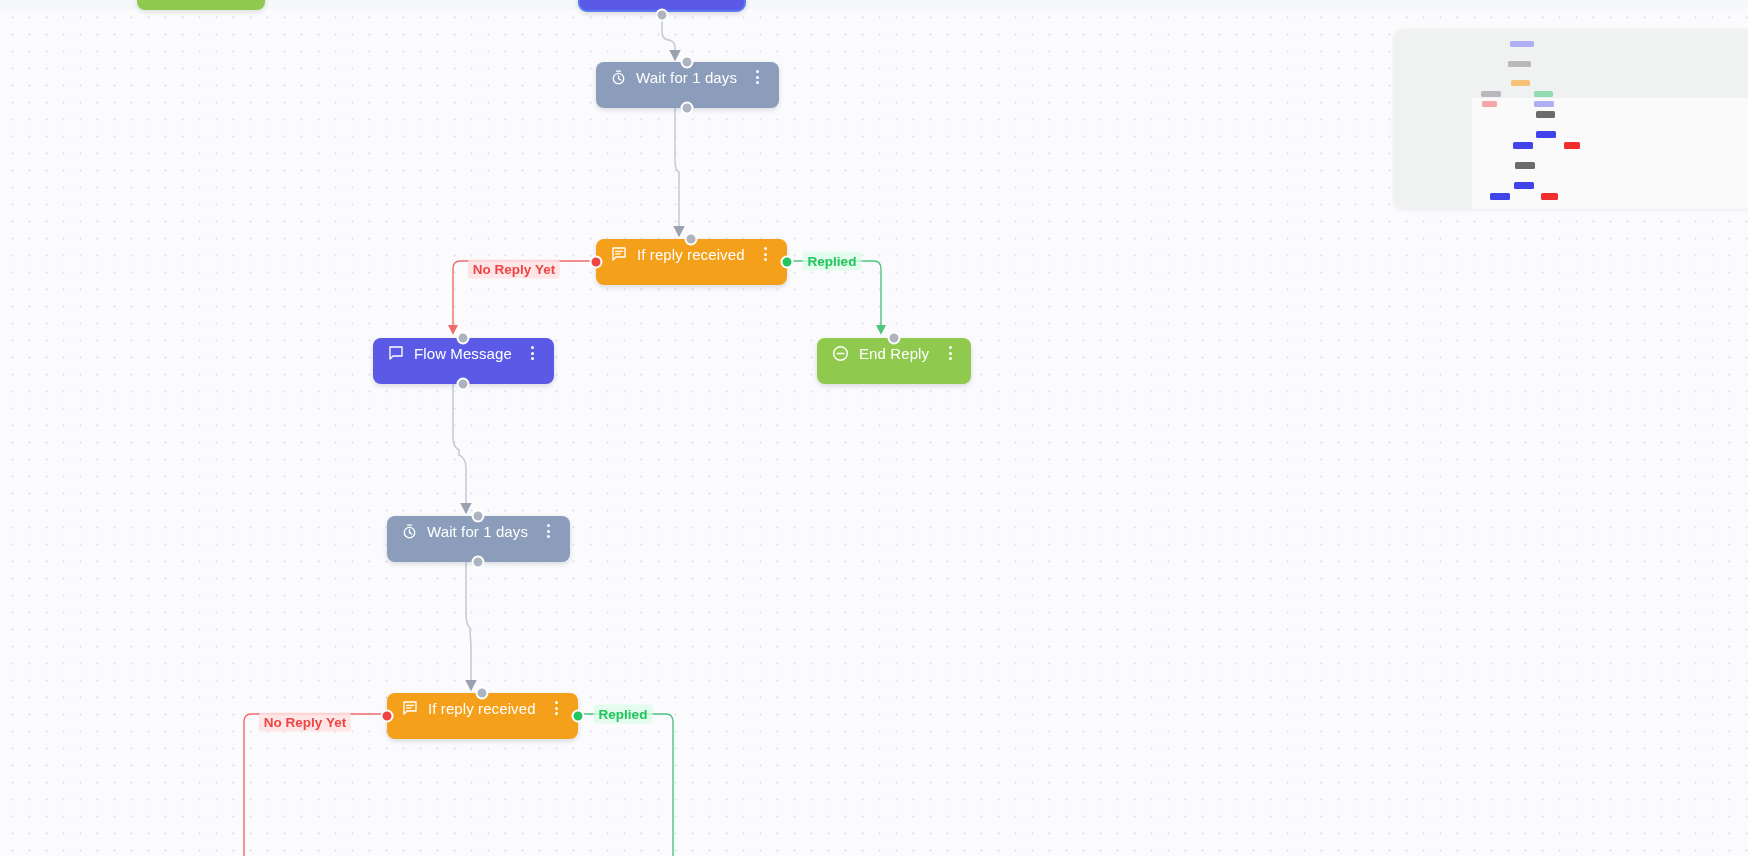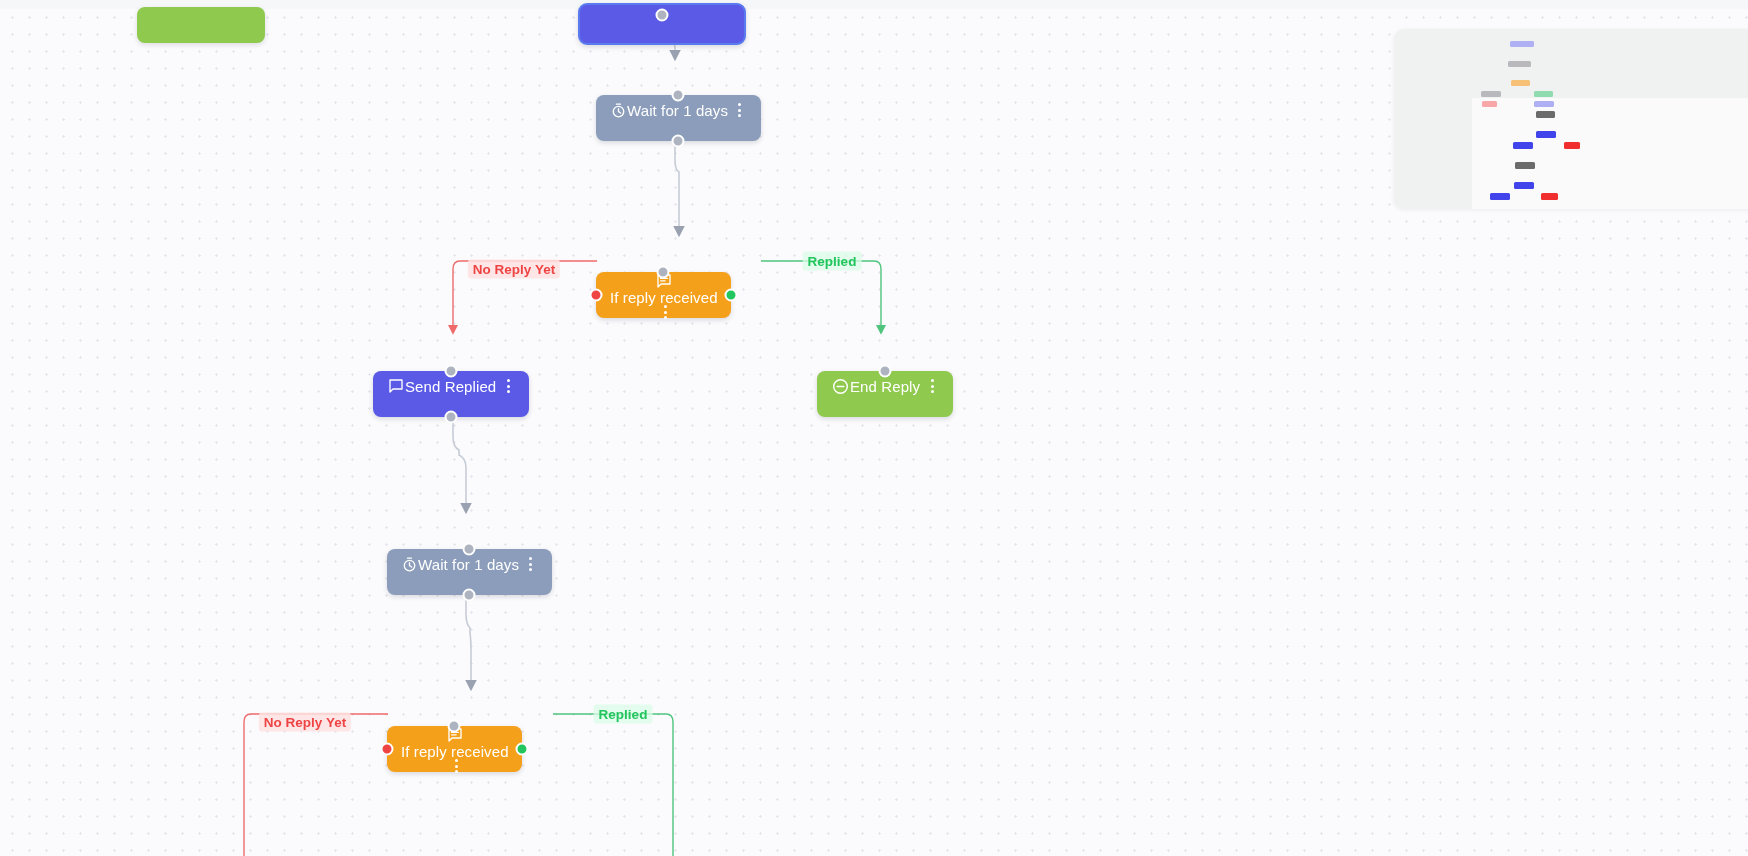--- a/index.html
+++ b/index.html
@@ -30,43 +30,43 @@
     position: absolute; left: 0; top: 0;
     width: 1748px; height: 856px;
     pointer-events: none;
   }
 
   
   .node {
     position: absolute;
     display: flex;
     align-items: center;
+    gap: 9px;
     height: 46px;
     padding: 0 13px 16px 14px;
     border-radius: 8px;
     color: #ffffff;
     font-size: 15px;
     letter-spacing: .1px;
     white-space: nowrap;
     box-shadow: 0 2px 5px rgba(40,45,70,.16);
     user-select: none;
     cursor: grab;
-    margin-top: 33px;
   }
   .node .label { font-size: 15px; line-height: 1; }
   .node .icon { display: flex; align-items: center; }
   .node .kebab {
     display: flex; flex-direction: column; gap: 2.5px;
     align-items: center; justify-content: center;
     width: 16px; height: 22px; margin-left: 4px; cursor: pointer;
   }
   .node .kebab i { width: 3px; height: 3px; border-radius: 50%; background: #fff; display:block; }
 
   .node.wait   { background: #8b9dba; }
-  .node.cond   { background: #f5a01b; flex-direction: column; }
+  .node.cond   { background: #f5a01b; }
   .node.msg    { background: #5a5ae6; }
   .node.end    { background: #8dc63f; background: #8fc94e; }
   .node.green-top { background: #8fc94e; }
 
   
   .handle {
     position: absolute;
     width: 13px; height: 13px; border-radius: 50%;
     background: #adb3bf; border: 2px solid #ffffff;
     cursor: crosshair;
@@ -206,21 +206,21 @@
     <span class="handle side-l red"></span>
     <span class="handle side-r green"></span>
   </div>
 
   <div class="node msg" style="left:373px; top:338px;">
     <span class="icon">
       <svg width="18" height="18" viewBox="0 0 24 24" fill="none" stroke="#ffffff" stroke-width="1.8" stroke-linecap="round" stroke-linejoin="round">
         <path d="M4 4h16v12H8l-4 4z"></path>
       </svg>
     </span>
-    <span class="label">Send Replied</span>
+    <span class="label">Flow Message</span>
     <span class="kebab">
         <i></i>
         <i></i>
         <i></i>
       </span>
     <span class="handle top"></span>
     <span class="handle bottom"></span>
   </div>
 
 

